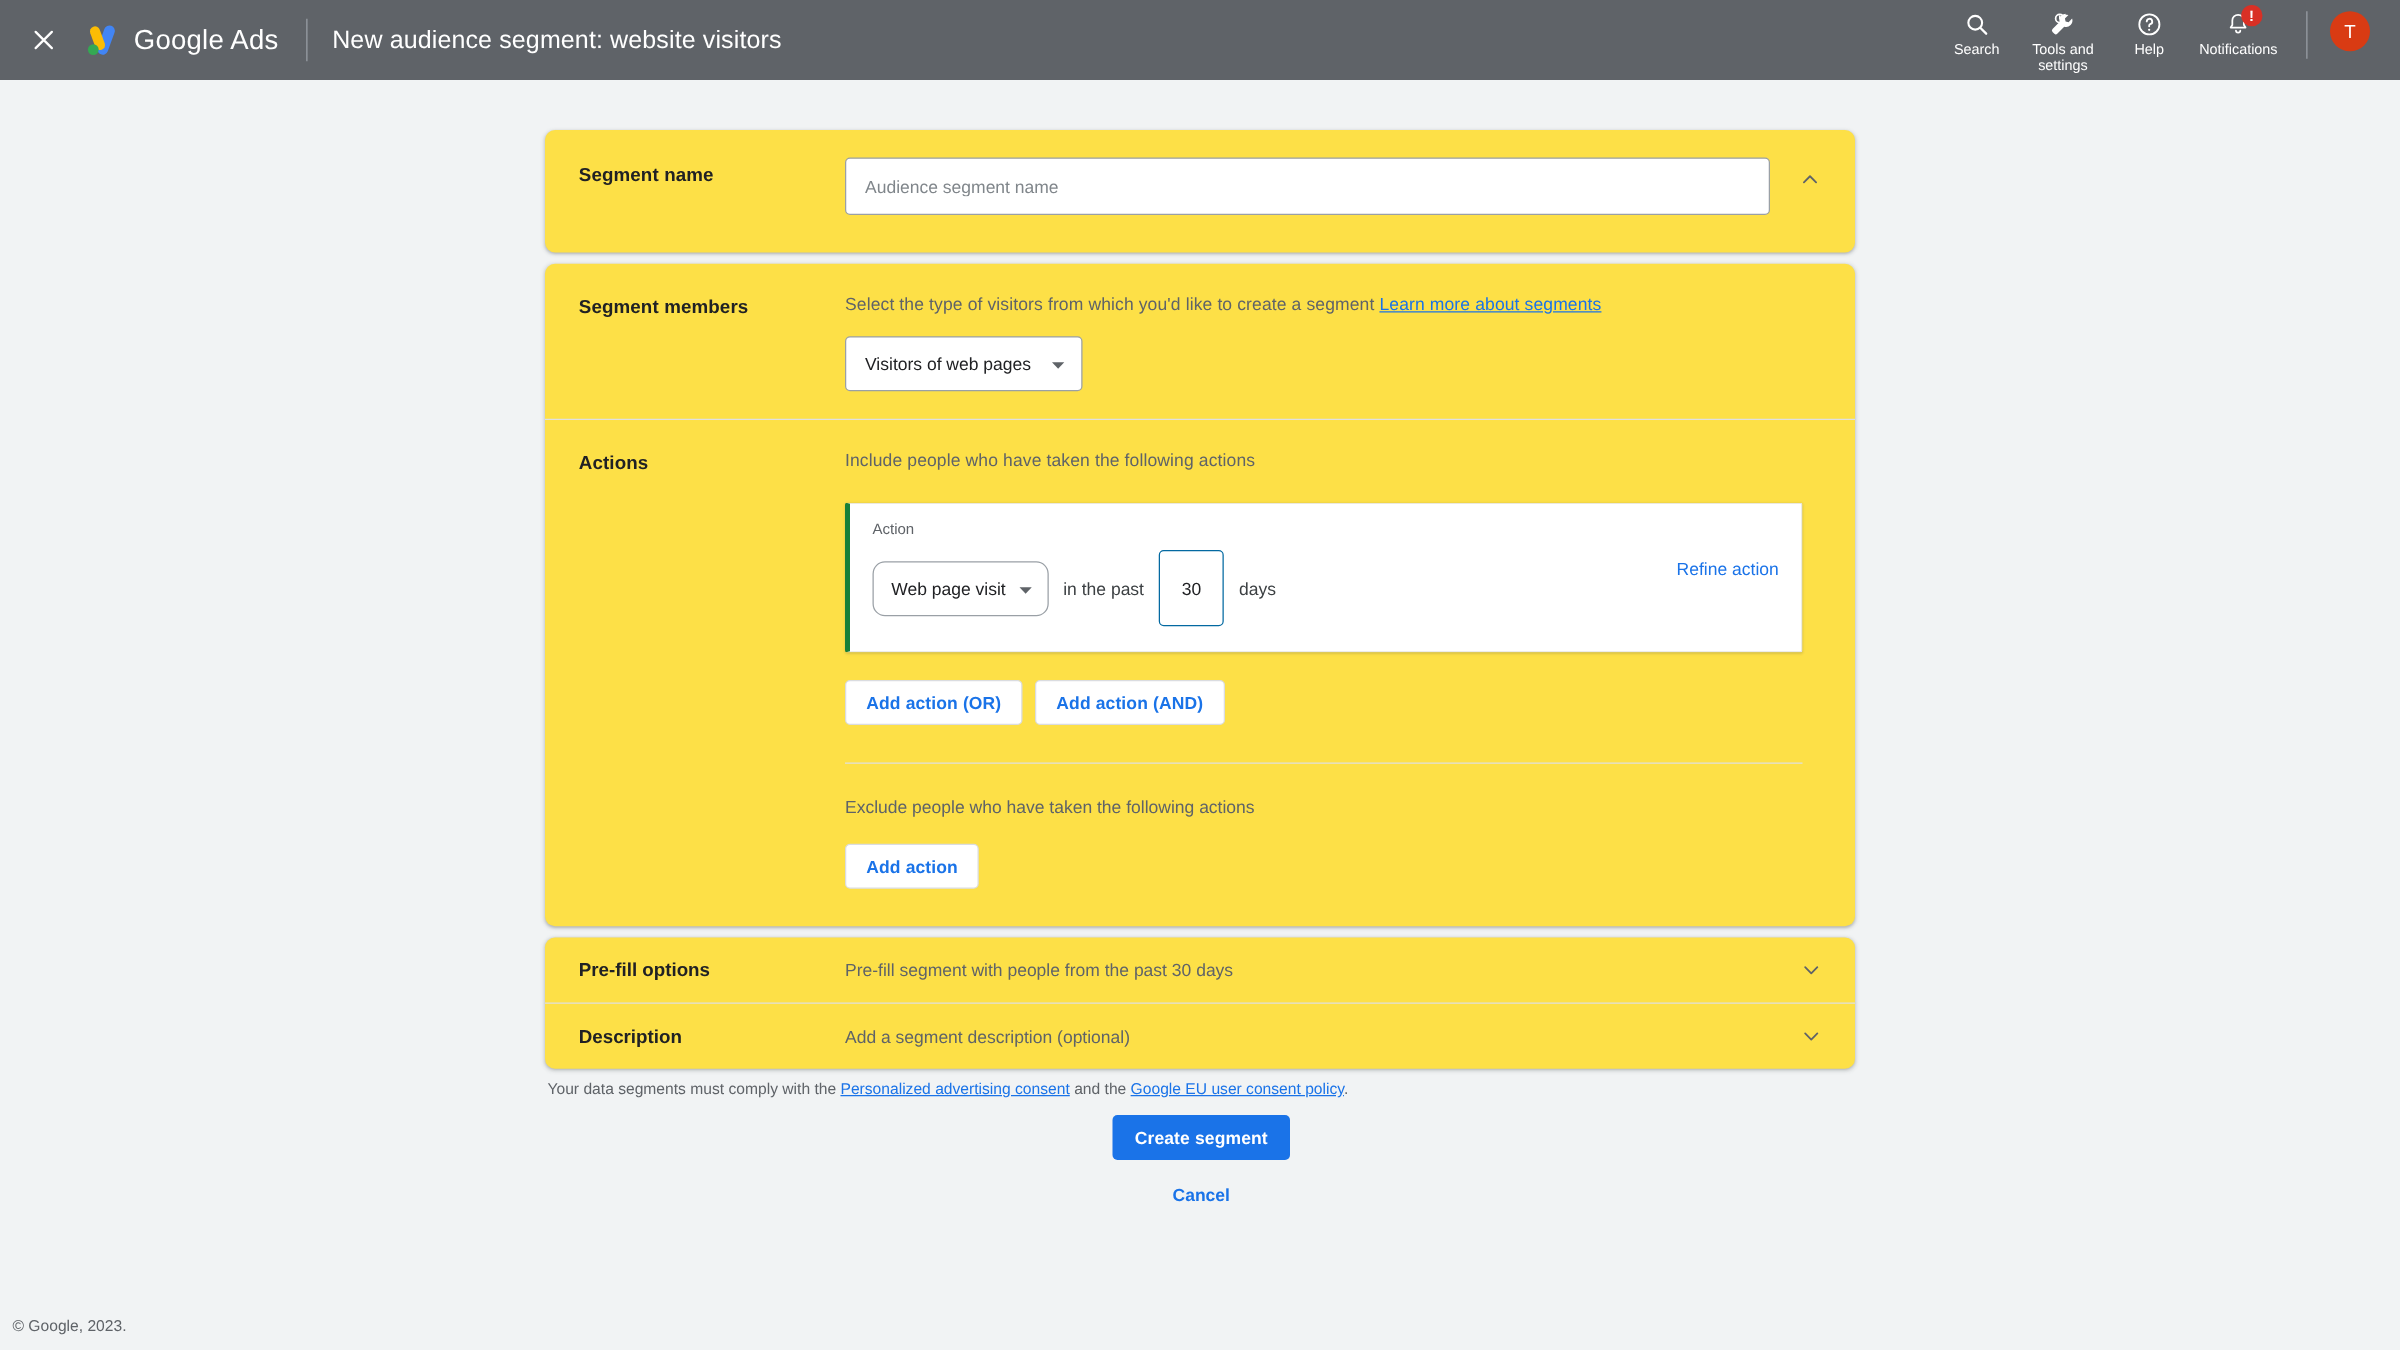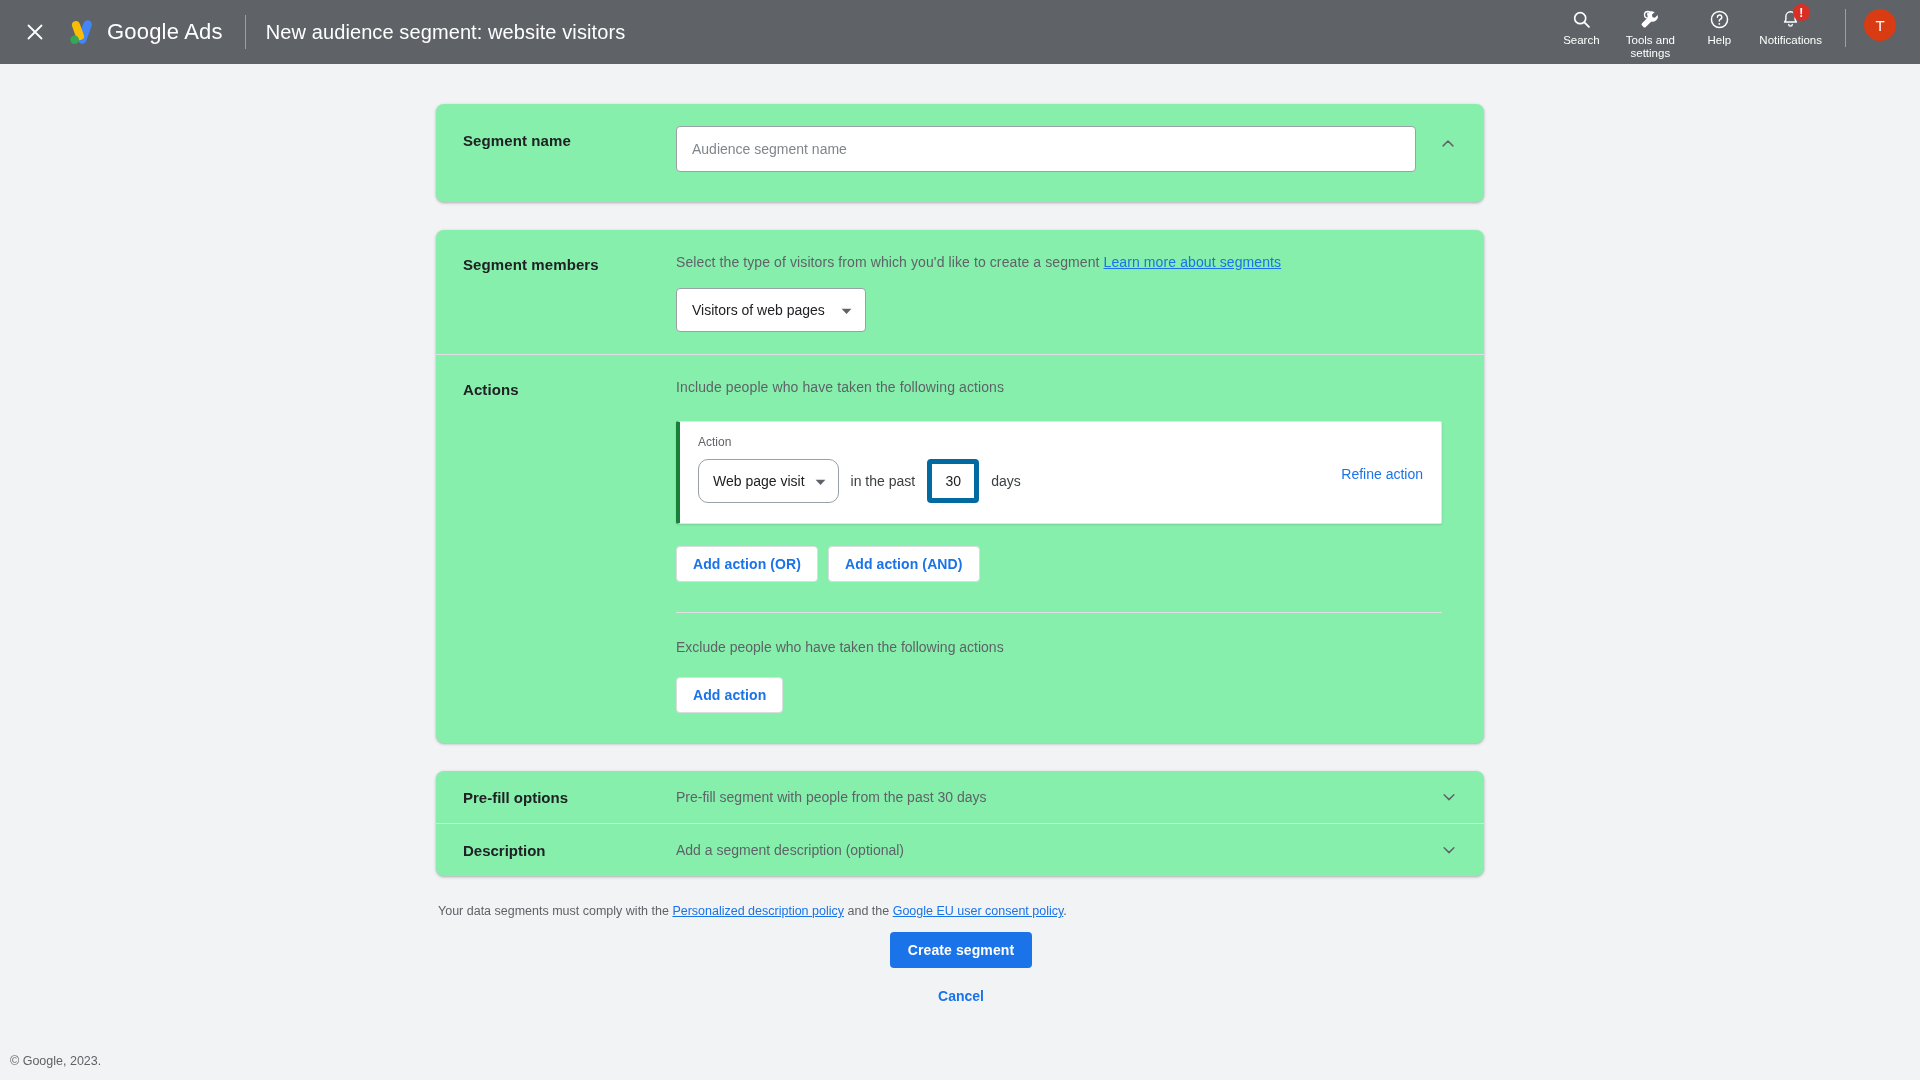--- a/index.html
+++ b/index.html
@@ -111,24 +111,24 @@
     position: relative;
     overflow: hidden;
   }
   .content {
     width: 1048px;
     margin: 0 auto;
     padding-top: 40px;
   }
 
   .card {
-    background: #86efac;
+    background: #fde047;
     border-radius: 8px;
     box-shadow: 0 1px 2px rgba(60,64,67,.25), 0 1px 3px 1px rgba(60,64,67,.10);
-    margin-bottom: 28px;
+    margin-bottom: 9px;
   }
 
   .row {
     display: flex;
     padding: 0;
   }
   .row-label {
     width: 240px;
     flex: 0 0 240px;
     padding: 28px 0 0 27px;
@@ -240,22 +240,22 @@
     padding: 0 12px 0 14px;
     font-size: 14px;
     color: #202124;
     background: #fff;
     cursor: pointer;
   }
   .action-select .caret { margin-left: 10px; }
   .inline-text { font-size: 14px; color: #3c4043; }
   .days-input {
     width: 52px;
-    height: 44px;
-    border: 5px solid #0369a1;
+    height: 61px;
+    border: 1px solid #0369a1;
     border-radius: 4px;
     text-align: center;
     font-size: 14px;
     color: #202124;
     font-family: "Liberation Sans", sans-serif;
     background: #fff;
     outline: none;
   }
   .refine-link {
     position: absolute;
@@ -531,21 +531,21 @@
         <div class="crow-value">Add a segment description (optional)</div>
         <div class="crow-chev">
           <svg width="18" height="18" viewBox="0 0 24 24" aria-hidden="true">
             <path d="M5.5 9 L12 15.5 L18.5 9" fill="none" stroke="#5f6368" stroke-width="1.9" stroke-linecap="round" stroke-linejoin="round"></path>
           </svg>
         </div>
       </div>
     </div>
 
     <div class="policy">
-      <span>Your data segments must comply with the </span><span class="link">Personalized description policy</span><span> and the </span><span class="link">Google EU user consent policy</span><span>.</span>
+      <span>Your data segments must comply with the </span><span class="link">Personalized advertising consent</span><span> and the </span><span class="link">Google EU user consent policy</span><span>.</span>
     </div>
 
     <div class="final-btns">
       <button class="btn-primary">Create segment</button>
       <button class="btn-text">Cancel</button>
     </div>
 
   </div>
 
   <div class="copyright">© Google, 2023.</div>

